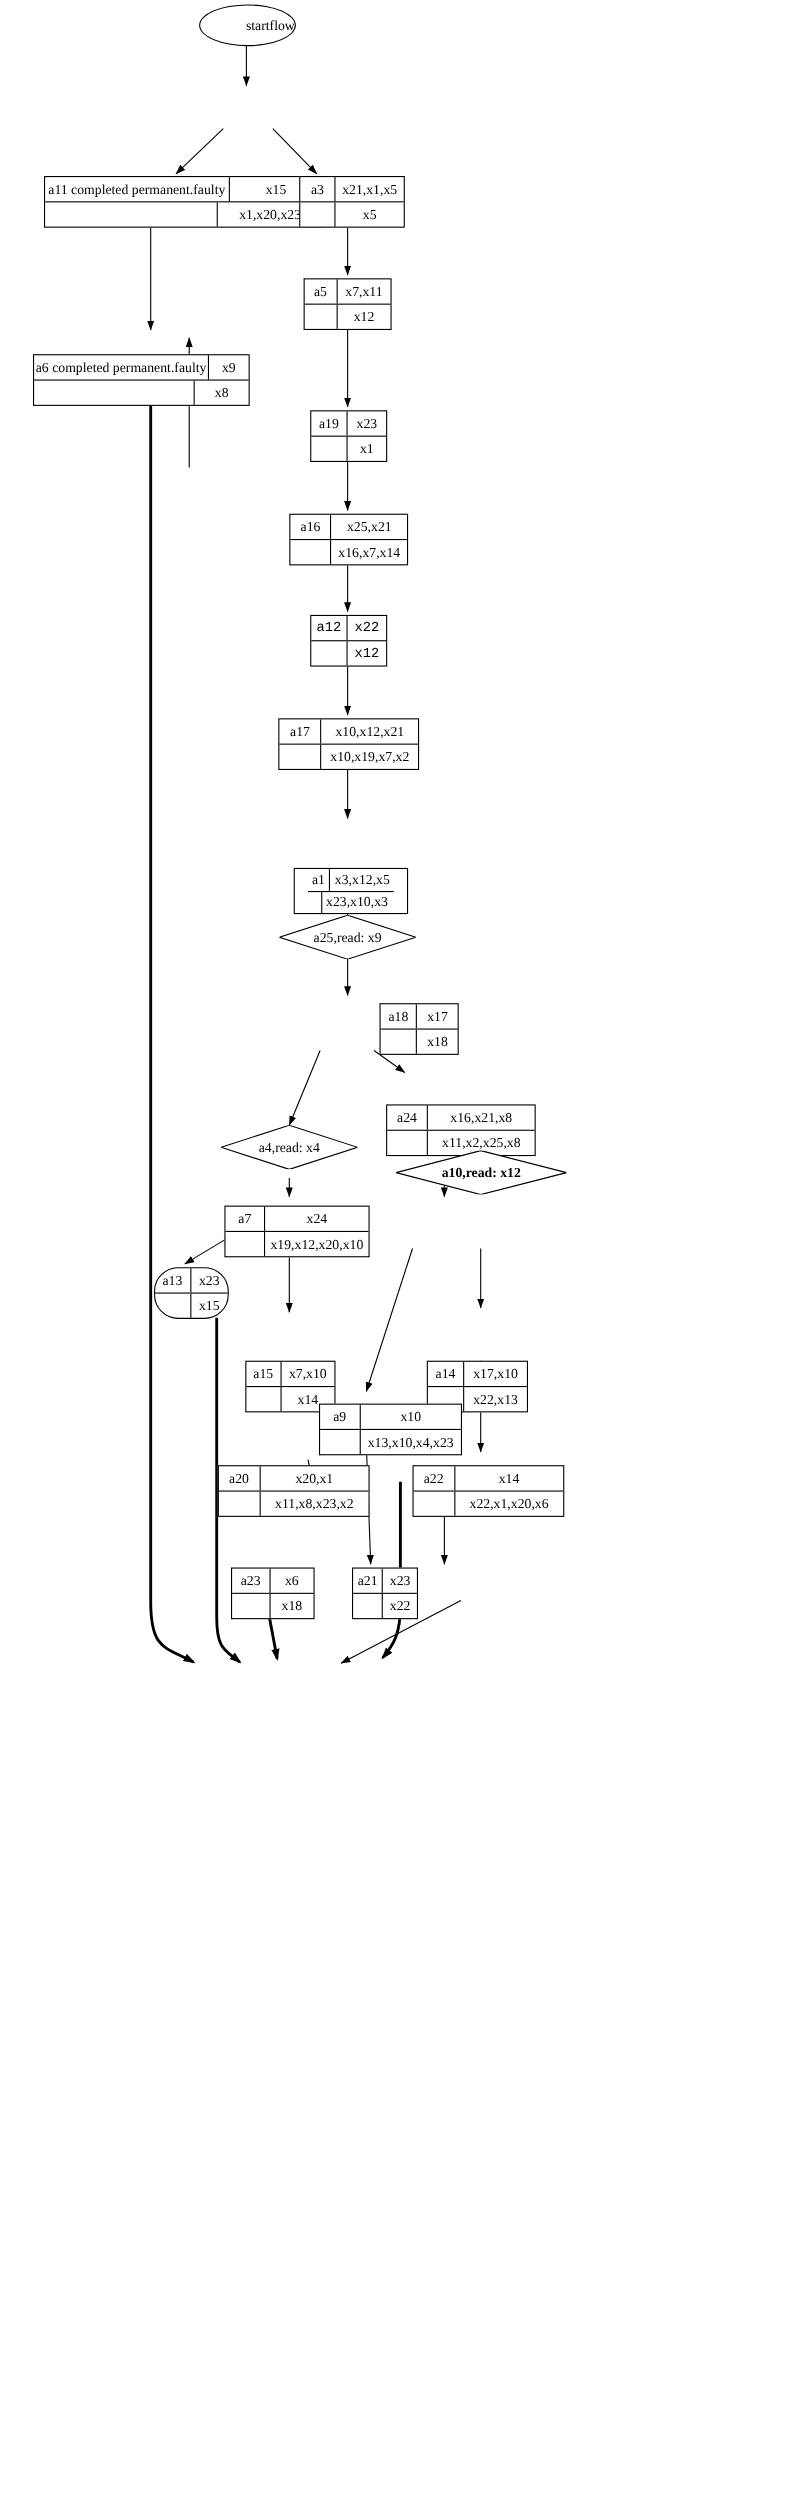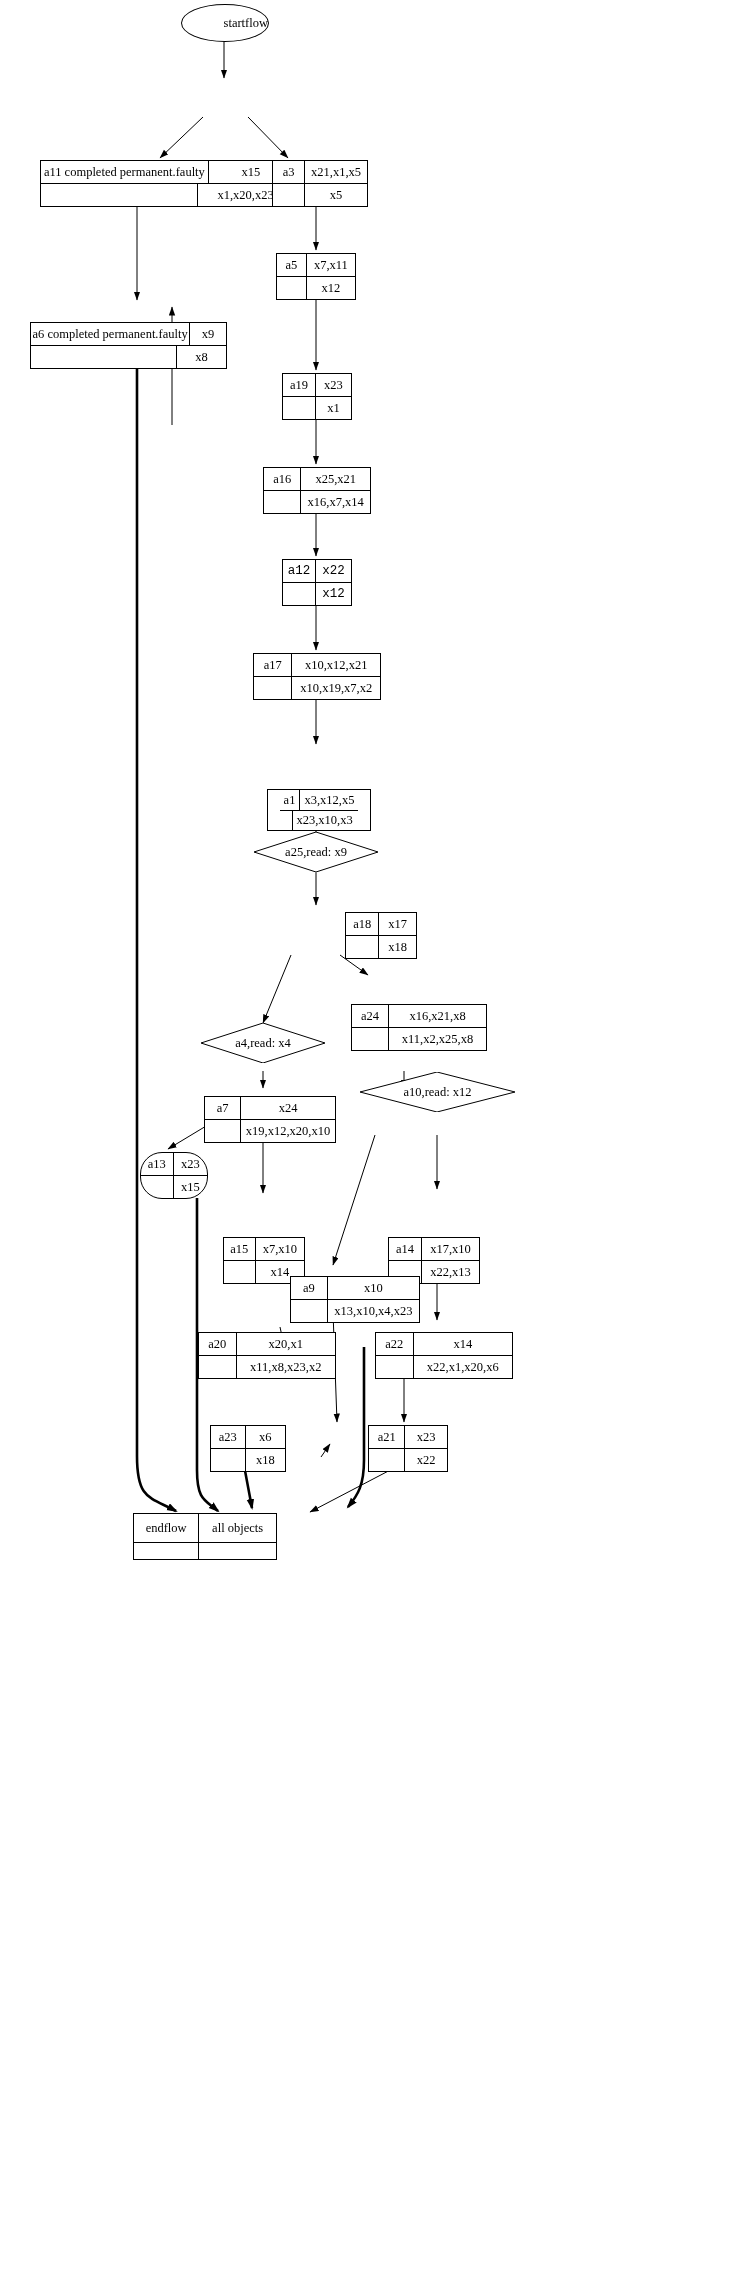--- a/index.html
+++ b/index.html
@@ -224,21 +224,21 @@
     <div class="nrow top">
       <div class="cell left" style="width:24%;">a7</div>
       <div class="cell" style="width:76%;">x24</div>
     </div>
     <div class="nrow">
       <div class="cell blank" style="width:24%;"></div>
       <div class="cell" style="width:76%;">x19,x12,x20,x10</div>
     </div>
   </div>
 
-  <div class="diamond" style="left:360px;top:1072px;width:155px;height:40px;">
+  <div class="diamond" style="left:360px;top:1046px;width:155px;height:40px;font-weight:bold;">
     <svg width="155" height="40">
       <polygon points="77,0 155,20 77,40 0,20" fill="#fff" stroke="#000" stroke-width="1"></polygon>
     </svg>
     <span class="dlabel">a10,read: x12</span>
   </div>
 
   <div class="node" style="left:140px;top:1152px;width:68px;height:47px;border-radius:22px;">
     <div class="nrow top">
       <div class="cell left" style="width:48%;">a13</div>
       <div class="cell" style="width:52%;">x23</div>
@@ -308,35 +308,25 @@
     <div class="nrow top">
       <div class="cell left" style="width:45%;text-align:center;">a23</div>
       <div class="cell" style="width:55%;">x6</div>
     </div>
     <div class="nrow">
       <div class="cell blank" style="width:45%;"></div>
       <div class="cell" style="width:55%;">x18</div>
     </div>
   </div>
 
-  <div class="node" style="left:320px;top:1425px;width:80px;height:47px;margin-left:48px;">
+  <div class="node" style="left:320px;top:1425px;width:60px;height:47px;">
     <div class="nrow top">
       <div class="cell left" style="width:45%;">a21</div>
       <div class="cell" style="width:55%;">x23</div>
     </div>
     <div class="nrow">
       <div class="cell blank" style="width:45%;"></div>
       <div class="cell" style="width:55%;">x22</div>
     </div>
   </div>
 
-  <div class="node" style="left:133px;top:1513px;width:144px;height:47px;">
-    <div class="nrow top">
-      <div class="cell left" style="width:45%;">endflow</div>
-      <div class="cell" style="width:55%;">all objects</div>
-    </div>
-    <div class="nrow">
-      <div class="cell blank" style="width:45%;"></div>
-      <div class="cell" style="width:55%;"></div>
-    </div>
-  </div>
 
 </div>
 
 </body></html>

